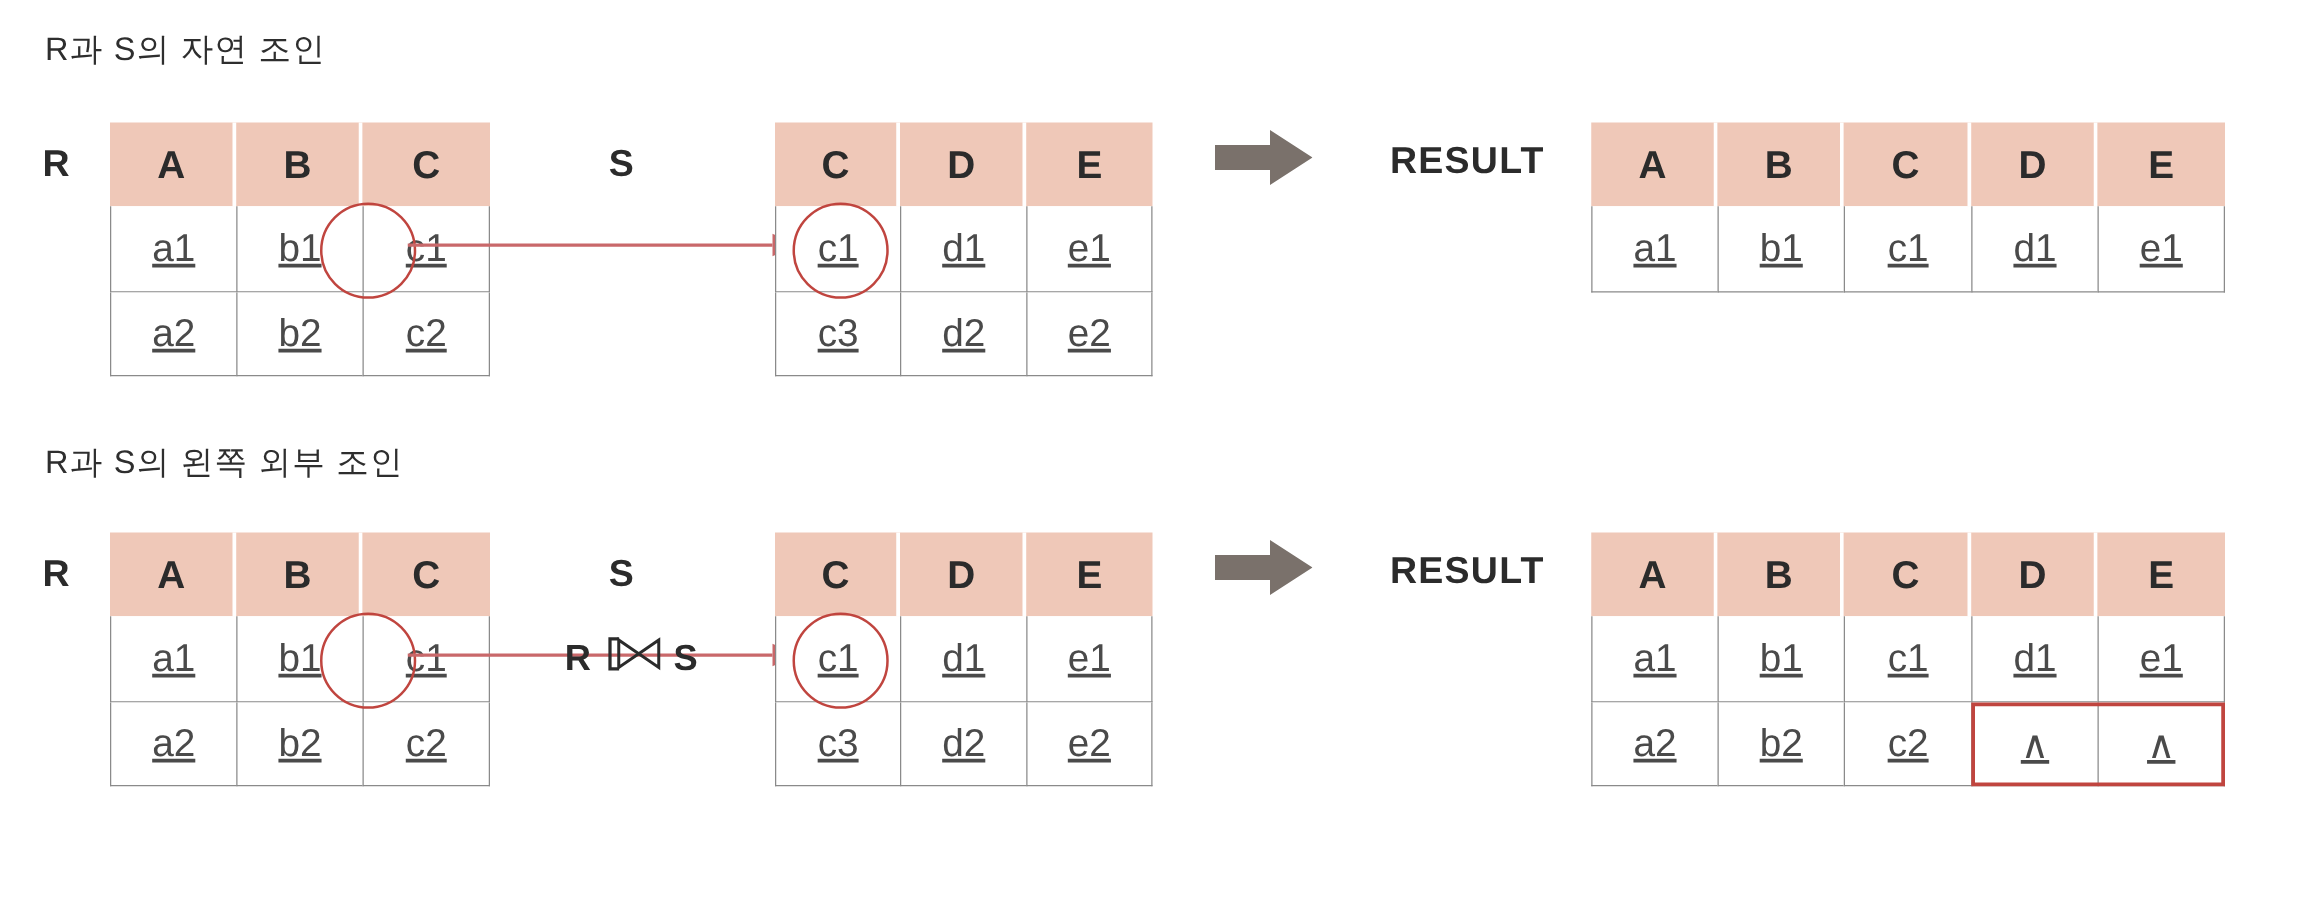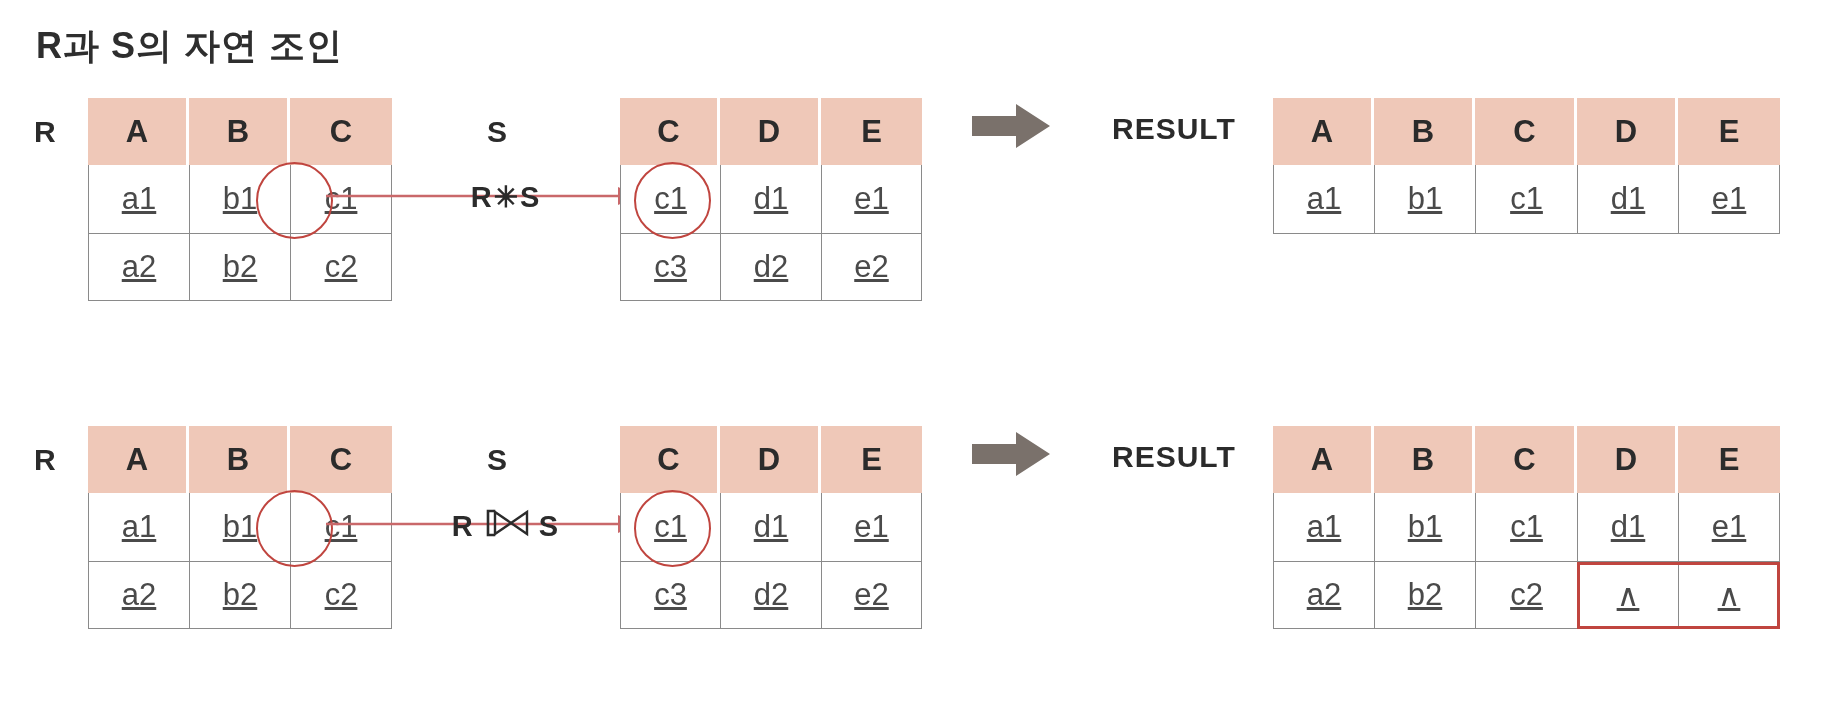--- a/index.html
+++ b/index.html
@@ -9,22 +9,22 @@
     font-family:"Liberation Sans", sans-serif;
     color:#3a3a3a;
     position:relative;
     overflow:hidden;
   }
   .stage{position:absolute;inset:0;}
 
   
   .section-title{
     position:absolute;
-    font-size:36px;
-    font-weight:700;
+    font-size:26px;
+    font-weight:400;
     letter-spacing:1px;
     color:#2e2e2e;
     white-space:nowrap;
   }
 
   
   .rel-label{
     position:absolute;
     font-size:30px;
     font-weight:600;
@@ -134,23 +134,20 @@
   </tbody>
     </table>
 
   <div class="ellipse" style="left:256px;top:162px;width:73px;height:73px;"></div>
 
   <svg class="joinline" style="left:326px;top:176px;width:312px;height:36px;" viewBox="0 0 312 36">
     <line x1="0" y1="20" x2="292" y2="20" stroke="#c9686a" stroke-width="2.6"></line>
     <polygon points="292,11 312,20 292,29" fill="#c9686a"></polygon>
   </svg>
 
-  <div class="join-op" style="left:392px;top:180px;width:228px;justify-content:center;">
-    <span>R✳S</span>
-  </div>
 
   <div class="rel-label" style="left:487px;top:115px;">S</div>
 
   <table class="tbl" style="left:620px;top:98px;width:302px;">
     <tbody>
         <tr class="hdr">
       <td style="width:100px;height:67px;">C</td>
       <td style="width:101px;height:67px;">D</td>
       <td style="width:101px;height:67px;">E</td>
     </tr>
@@ -187,20 +184,21 @@
     <tr class="body-row">
       <td style="height:69px;">a1</td>
       <td style="height:69px;">b1</td>
       <td style="height:69px;">c1</td>
       <td style="height:69px;">d1</td>
       <td style="height:69px;">e1</td>
     </tr>
   </tbody>
     </table>
 
+  <div class="section-title" style="left:36px;top:352px;">R과 S의 왼쪽 외부 조인</div>
 
   <div class="rel-label" style="left:34px;top:443px;">R</div>
 
   <table class="tbl" style="left:88px;top:426px;width:304px;">
     <tbody>
         <tr class="hdr">
       <td style="width:101px;height:67px;">A</td>
       <td style="width:101px;height:67px;">B</td>
       <td style="width:102px;height:67px;">C</td>
     </tr>

